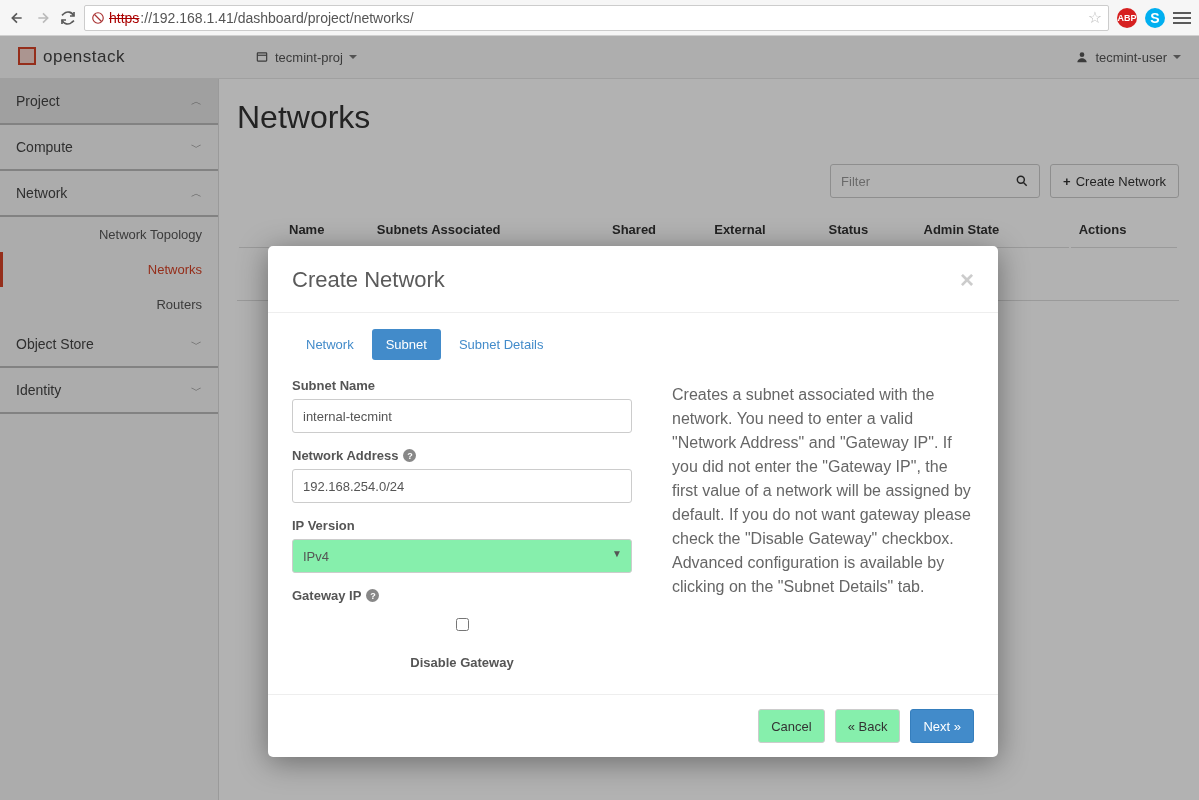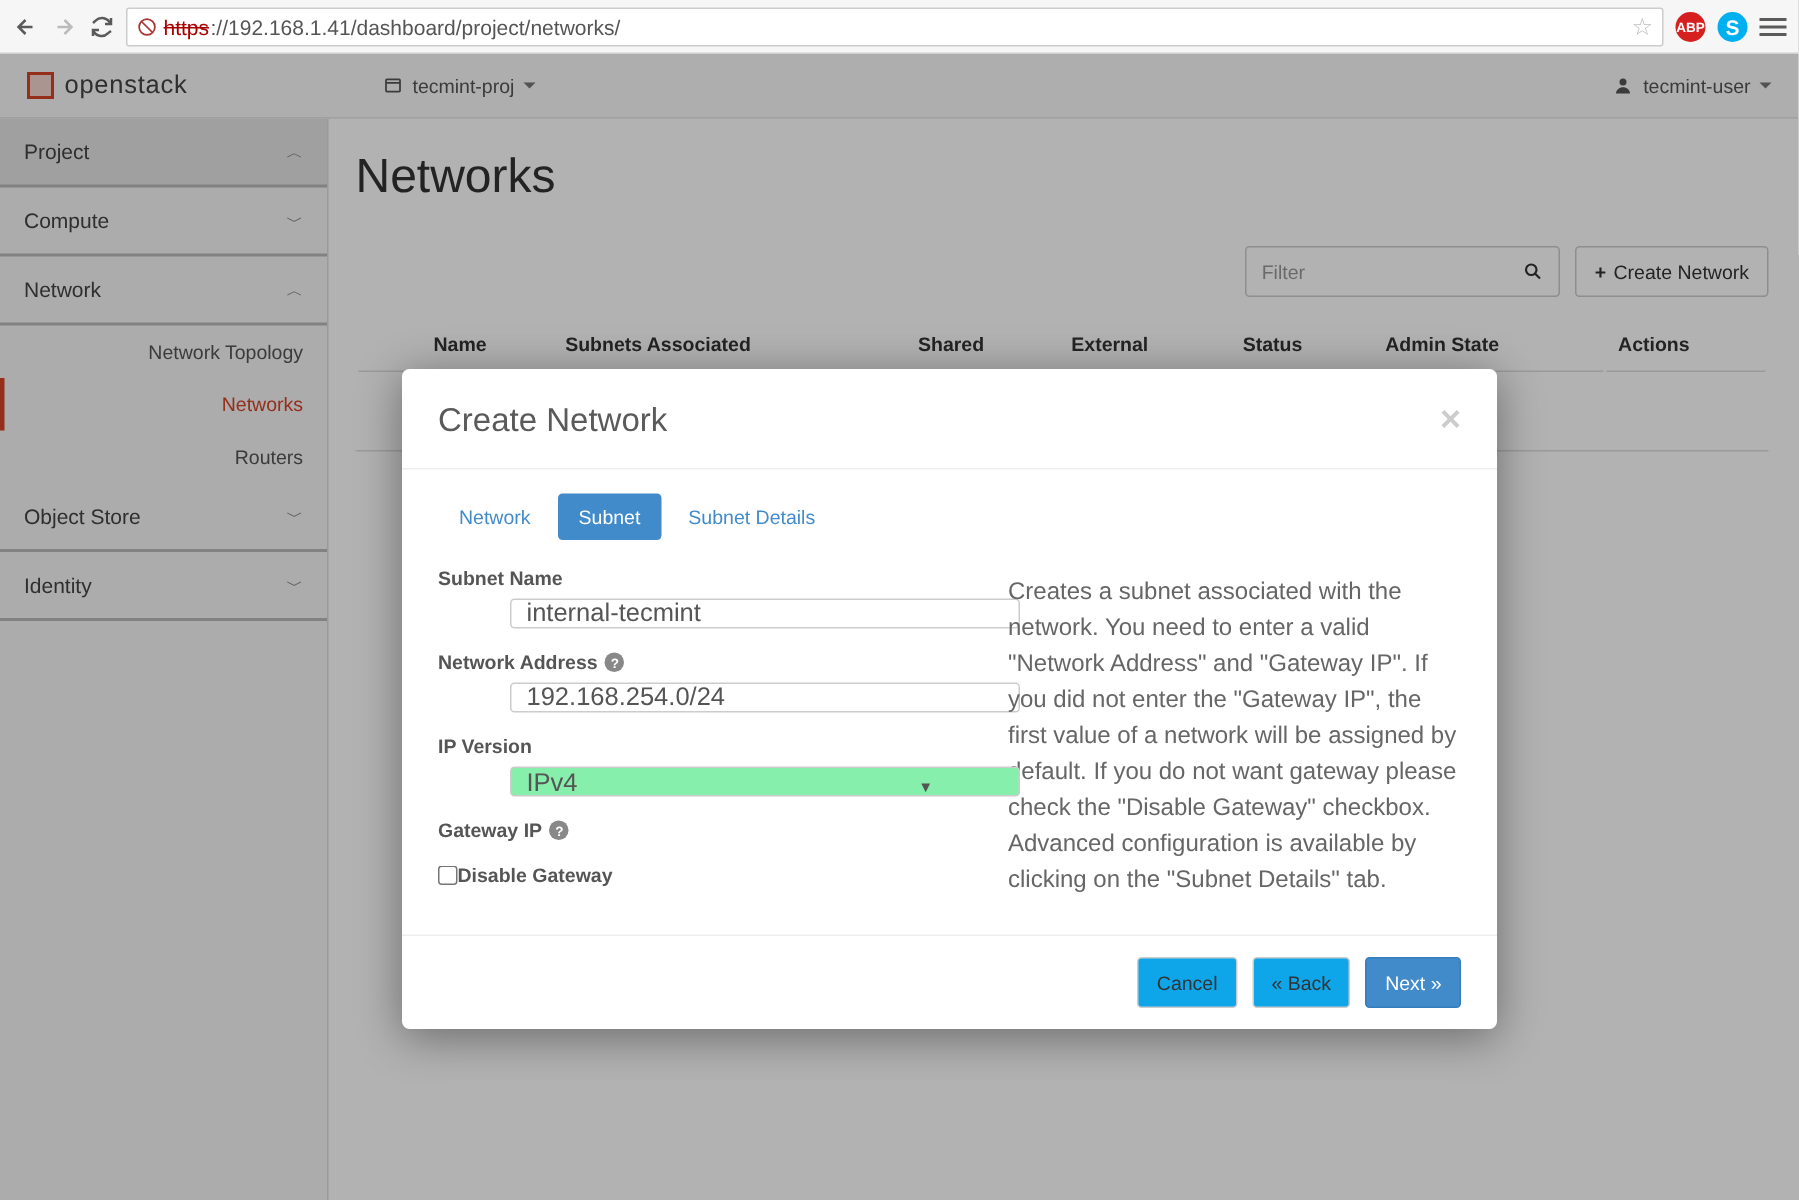--- a/index.html
+++ b/index.html
@@ -14,21 +14,21 @@
 .url-bar .https-bad { color: #a00; text-decoration: line-through; margin-right: 1px; }
 .url-bar .star { margin-left: auto; color: #bbb; font-size: 16px; }
 .ext-icon { width: 20px; height: 20px; border-radius: 50%; display: flex; align-items: center; justify-content: center; font-size: 9px; font-weight: bold; color: #fff; }
 .abp { background: #d62020; }
 .skype { background: #00aff0; font-size: 14px; }
 .menu-lines { width: 18px; display: flex; flex-direction: column; gap: 3px; }
 .menu-lines span { height: 2px; background: #5a5a5a; }
 
 
 .os-header { height: 43px; background: #f9f9f9; border-bottom: 1px solid #e5e5e5; display: flex; align-items: center; padding: 0 18px; }
-.os-logo { display: flex; align-items: center; gap: 7px; font-size: 17px; color: #444; font-weight: 400; letter-spacing: 0.5px; }
+.os-logo { display: flex; align-items: flex-start; gap: 7px; font-size: 17px; color: #444; font-weight: 400; letter-spacing: 0.5px; }
 .logo-sq { width: 18px; height: 18px; border: 2px solid #d64327; background: #f5d6cf; }
 .proj-picker { margin-left: 130px; display: flex; align-items: center; gap: 6px; color: #555; font-size: 13px; cursor: pointer; }
 .user-menu { margin-left: auto; display: flex; align-items: center; gap: 6px; color: #555; font-size: 13px; cursor: pointer; }
 .caret-dn { width: 0; height: 0; border-left: 4px solid transparent; border-right: 4px solid transparent; border-top: 4px solid #777; display: inline-block; }
 
 
 .app-layout { display: flex; height: calc(100% - 79px); }
 .sidebar { width: 219px; background: #f6f6f6; border-right: 1px solid #ddd; }
 .sb-accordion { padding: 14px 16px; font-size: 14px; color: #444; display: flex; justify-content: space-between; align-items: center; cursor: pointer; border-bottom: 1px solid #eee; }
 .sb-active { background: #e5e5e5; border-bottom: 2px solid #bbb; font-weight: 500; }
@@ -58,29 +58,29 @@
 .form-side { width: 340px; }
 .help-side { flex: 1; font-size: 16px; color: #666; line-height: 1.5; padding-top: 54px; }
 
 .tabs { display: flex; gap: 4px; margin-bottom: 18px; }
 .tab { padding: 8px 14px; font-size: 13px; border-radius: 3px; cursor: pointer; color: #428bca; }
 .tab.active { background: #428bca; color: #fff; }
 
 .form-group { margin-bottom: 15px; }
 .form-label { font-size: 13px; font-weight: 600; color: #555; margin-bottom: 6px; display: flex; align-items: center; gap: 5px; }
 .help-ico { width: 13px; height: 13px; border-radius: 50%; background: #888; color: #fff; font-size: 9px; display: inline-flex; align-items: center; justify-content: center; font-weight: bold; }
-.form-control { width: 100%; height: 20px; border: 1px solid #ccc; border-radius: 3px; padding: 0 10px; font-size: 17px; color: #555; background: #fff; margin-left: 48px; }
+.form-control { width: 100%; height: 34px; border: 1px solid #ccc; border-radius: 3px; padding: 0 10px; font-size: 13px; color: #555; background: #fff; }
 select.form-control { appearance: none; background: #86efac; }
 .select-wrap { position: relative; }
 .select-wrap::after { content: "▼"; position: absolute; right: 10px; top: 9px; font-size: 10px; color: #555; pointer-events: none; }
-.checkbox-row { display: flex; align-items: center; gap: 0; font-size: 13px; font-weight: 600; color: #555; }
+.checkbox-row { display: flex; align-items: center; gap: 24px; font-size: 13px; font-weight: 600; color: #555; flex-direction: column; }
 .checkbox-row input { width: 13px; height: 13px; }
 
 .modal-footer { padding: 14px 24px; border-top: 1px solid #eee; display: flex; justify-content: flex-end; gap: 10px; }
-.btn-default { background: #0ea5e9; border: 1px solid #ccc; color: #333; }
+.btn-default { background: #86efac; border: 1px solid #ccc; color: #333; }
 .btn-primary { background: #428bca; border: 1px solid #357ebd; color: #fff; }
 
 svg { display: block; }
 </style>
 </head>
 <body>
 
 <div class="browser-bar">
   <div class="nav-arrow">
     <svg width="16" height="16" viewBox="0 0 24 24" fill="none" stroke="currentColor" stroke-width="2.5">

